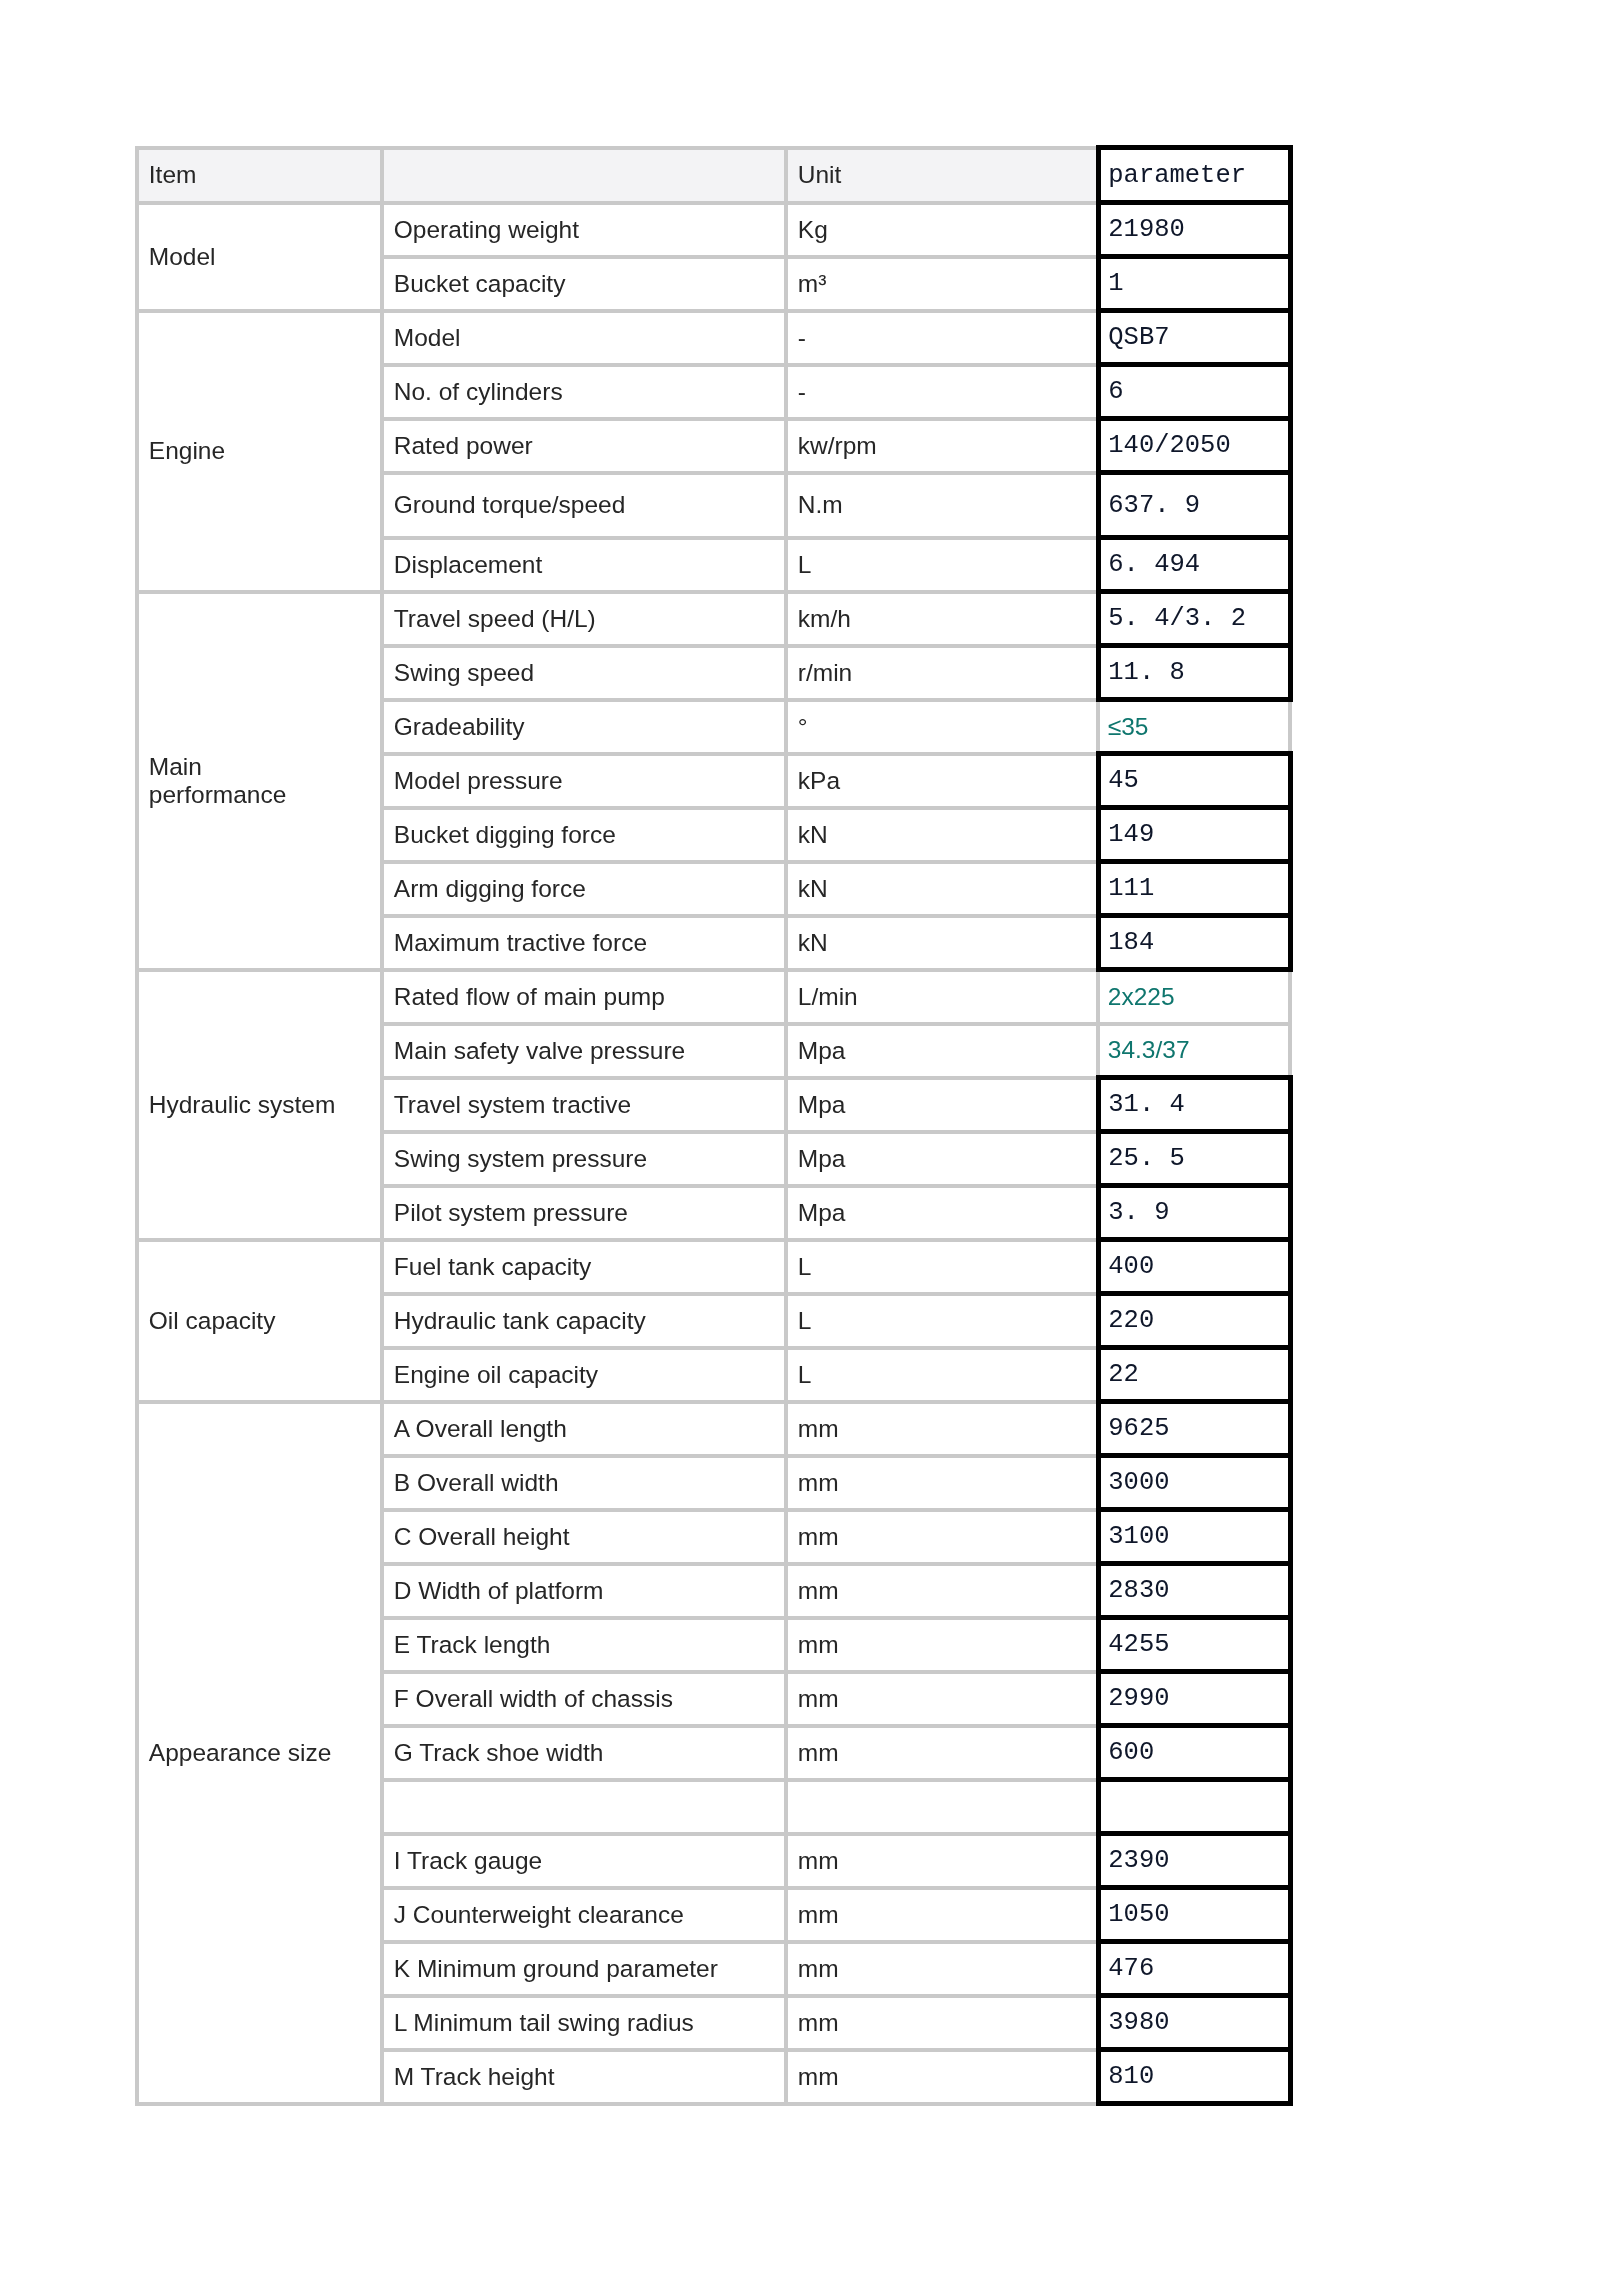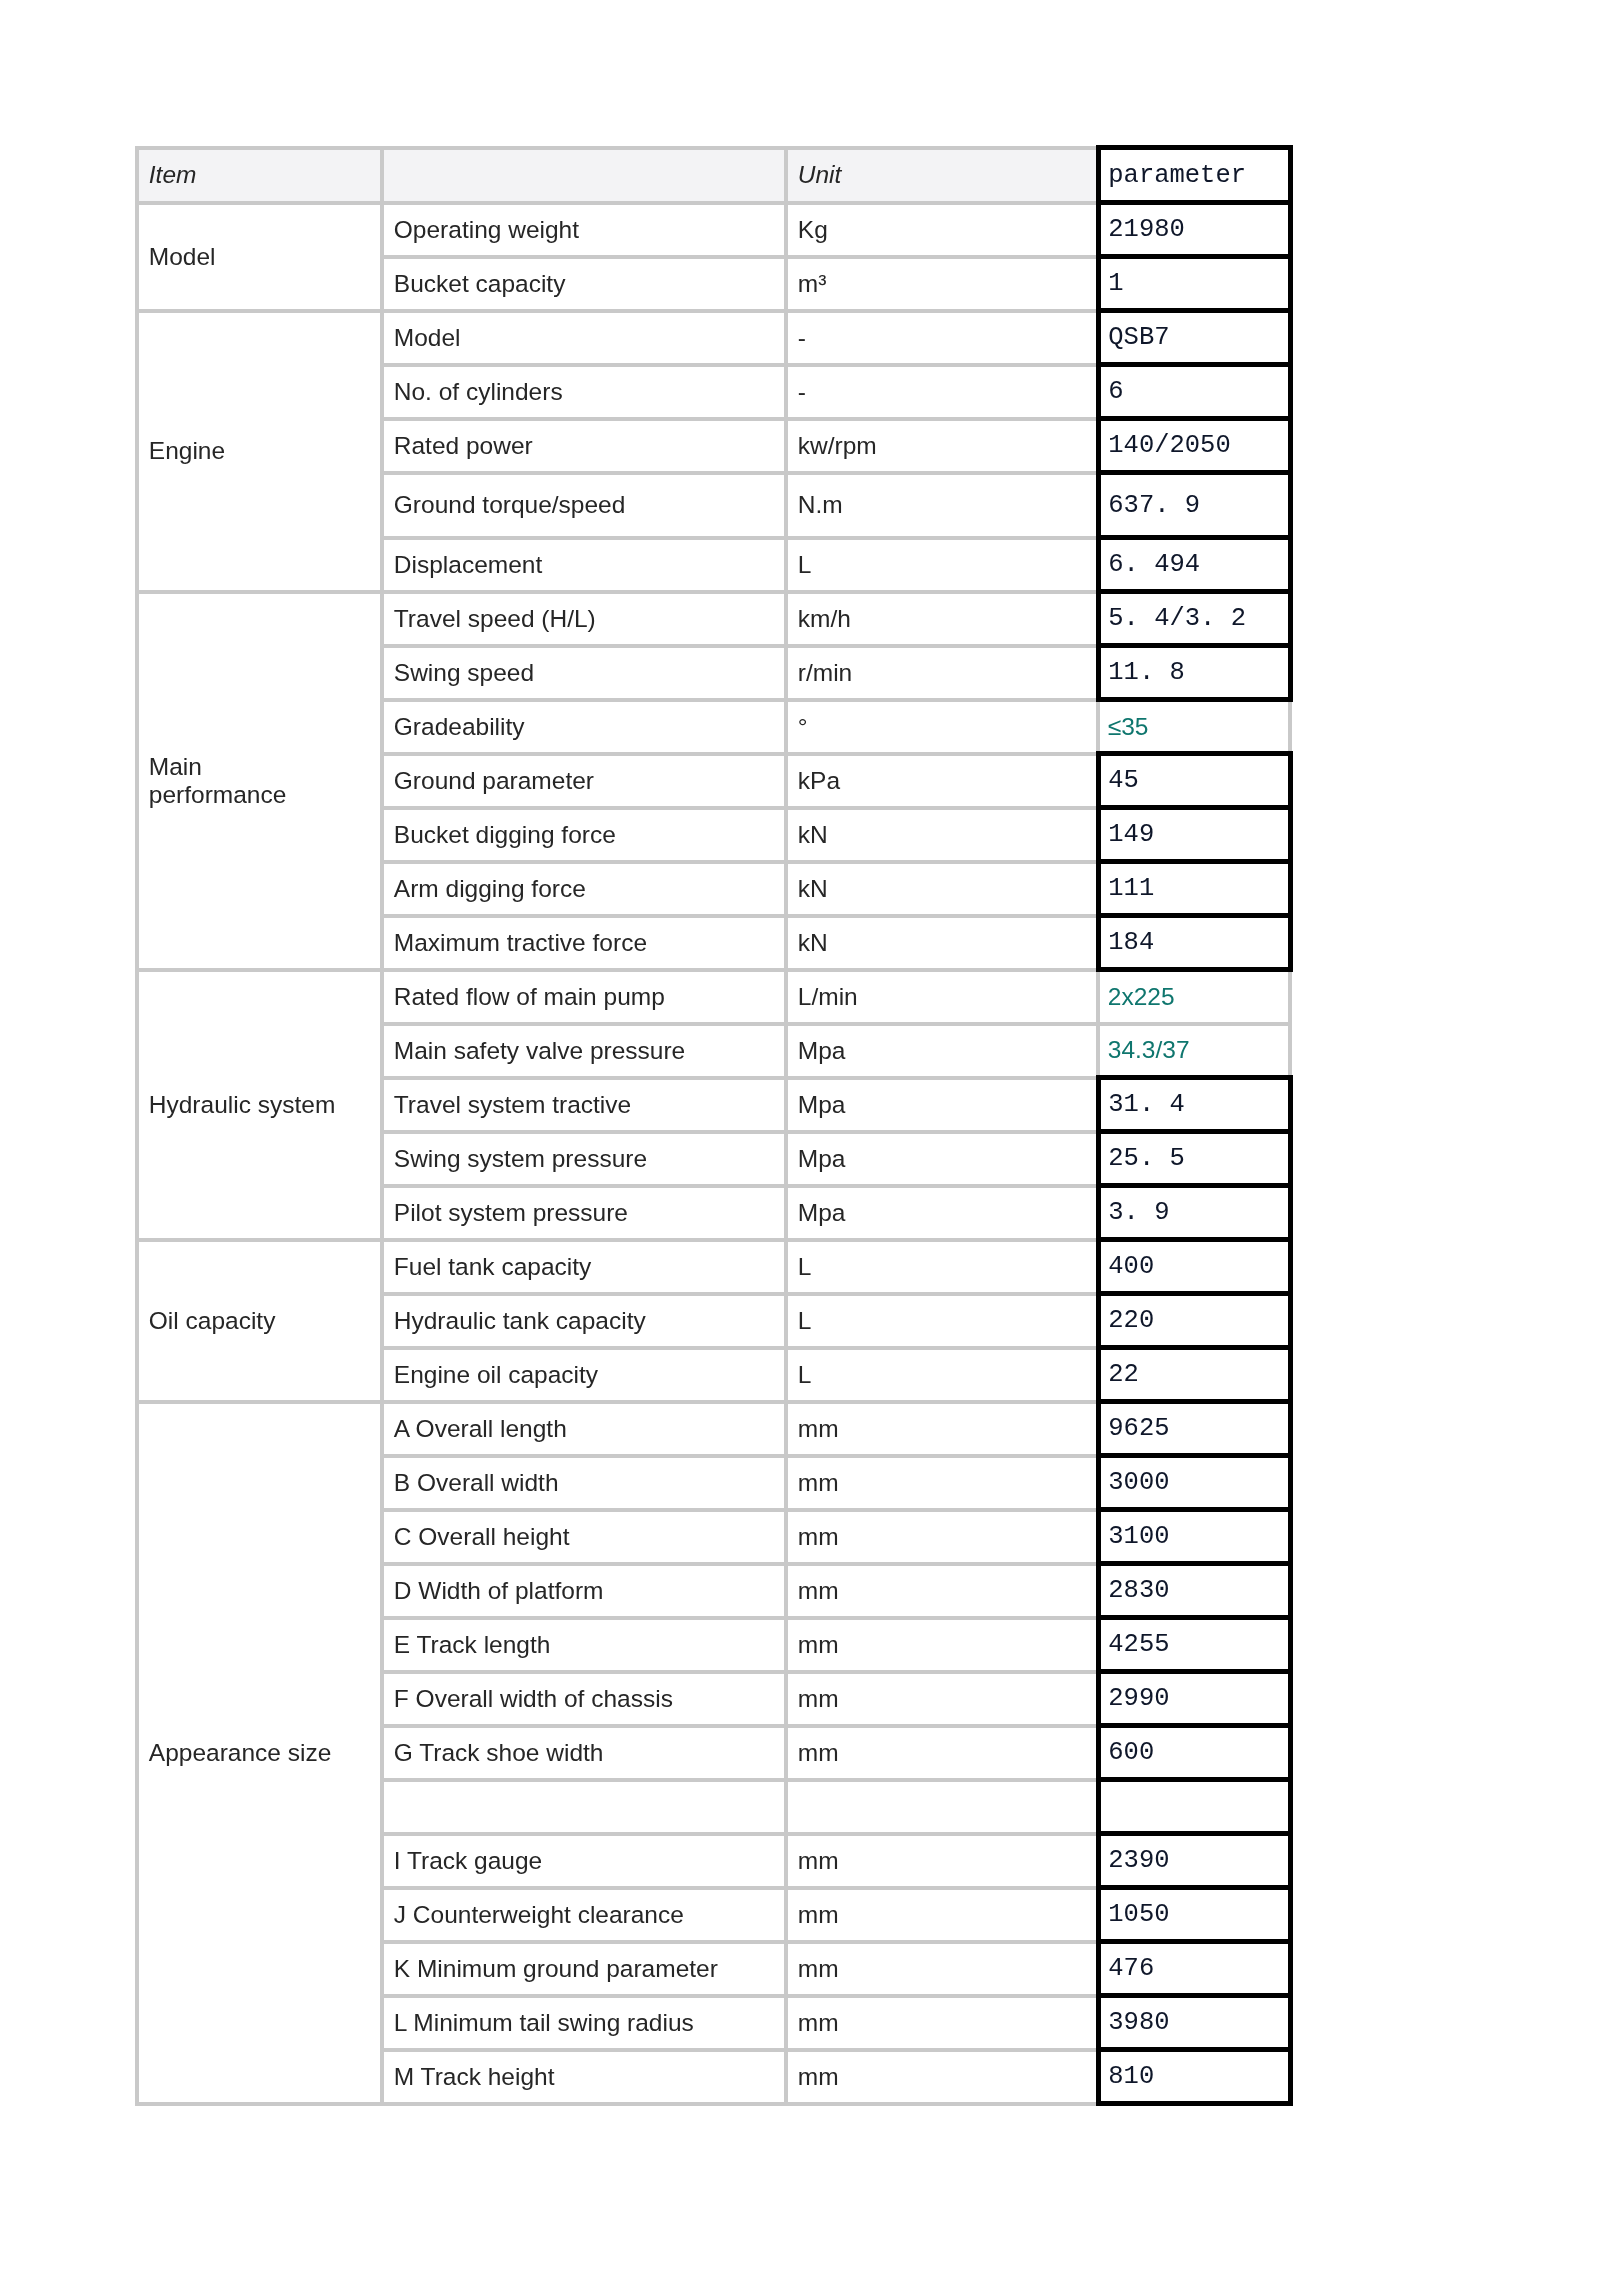--- a/index.html
+++ b/index.html
@@ -30,21 +30,20 @@
     padding: 0 3.9px 0 9.8px;
     vertical-align: middle;
     overflow: hidden;
     white-space: nowrap;
   }
   .spec-table tr { height: 54px; }
   .spec-table tr.hdr { height: 55px; }
   .spec-table tr.tall { height: 65px; }
   .spec-table td.hdr-cell {
     background: #f3f3f5;
-    font-style: italic;
   }
   
   .spec-table td.group-cell {
     white-space: pre-line;
     vertical-align: middle;
   }
   
   .spec-table td.pv {
     border: 5.9px solid #000000;
     font-family: "Liberation Mono", monospace;
@@ -132,21 +131,21 @@
     <td>Swing speed</td>
     <td>r/min</td>
     <td class="pv">11. 8</td>
   </tr>
   <tr>
     <td>Gradeability</td>
     <td>°</td>
     <td class="pv-gray">≤35</td>
   </tr>
   <tr>
-    <td>Ground parameter</td>
+    <td>Model pressure</td>
     <td>kPa</td>
     <td class="pv">45</td>
   </tr>
   <tr>
     <td>Bucket digging force</td>
     <td>kN</td>
     <td class="pv">149</td>
   </tr>
   <tr>
     <td>Arm digging force</td>

